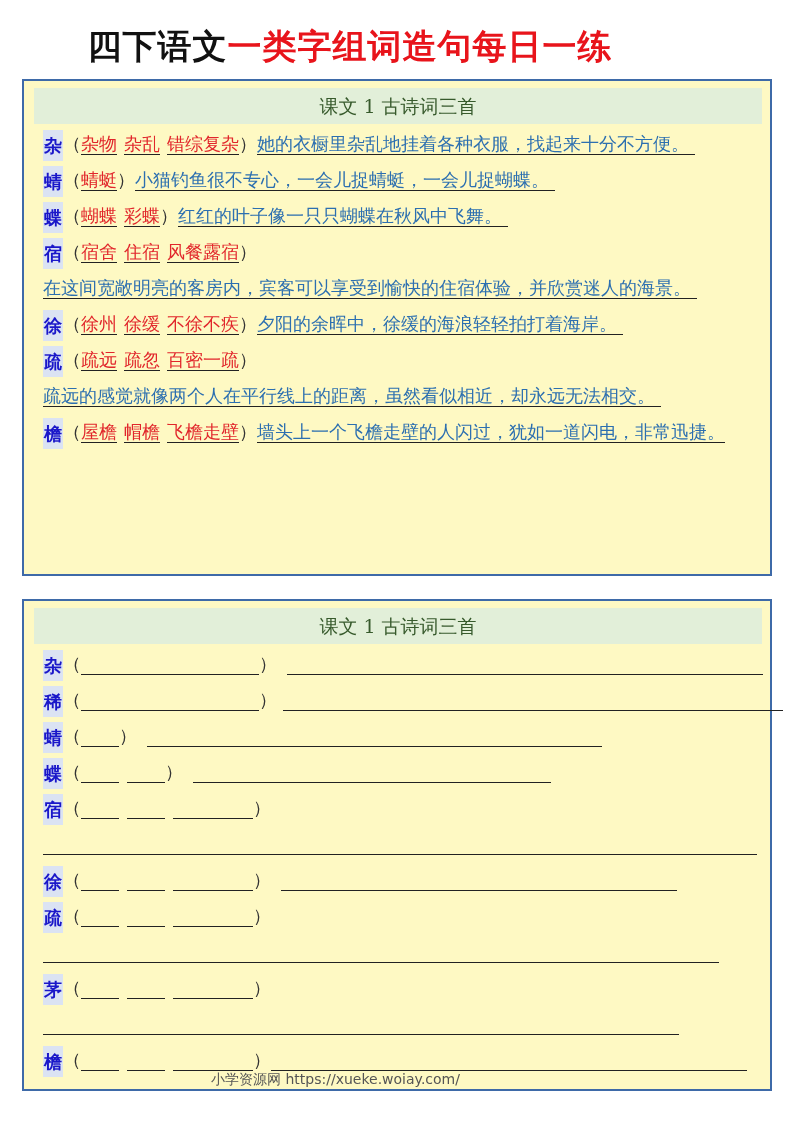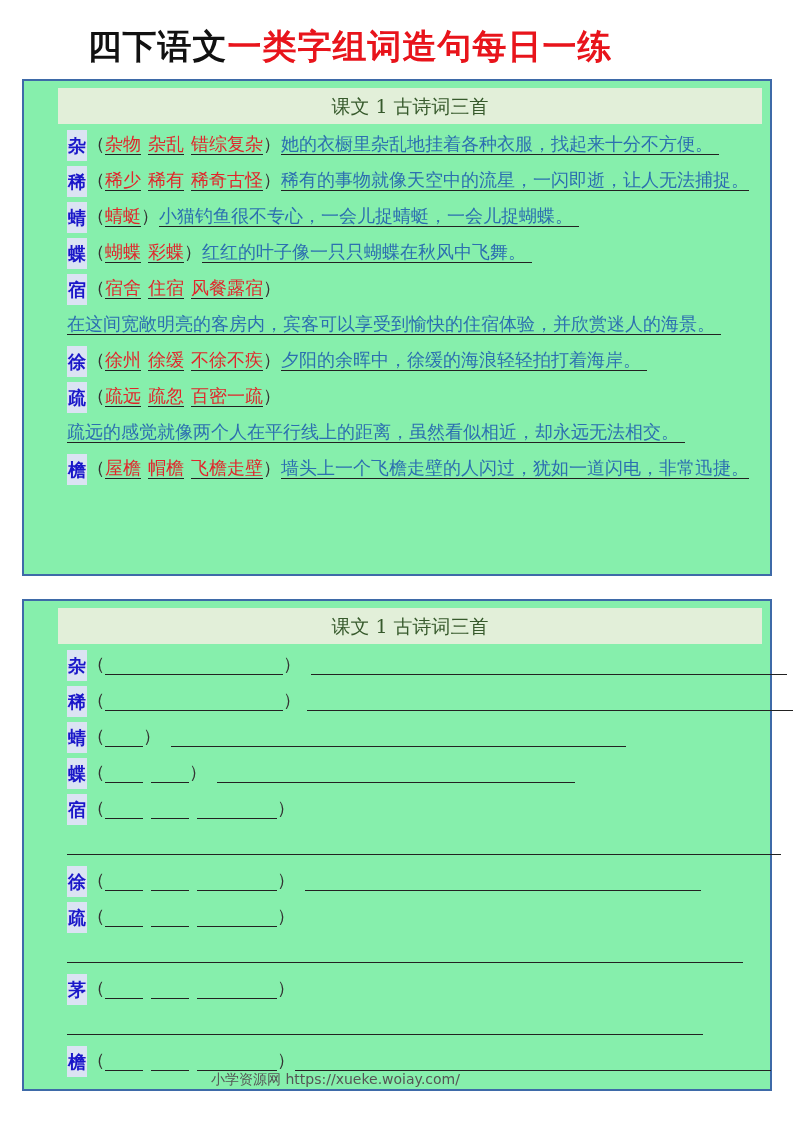--- a/index.html
+++ b/index.html
@@ -3,21 +3,21 @@
 <meta charset="utf-8">
 <style>
   html, body { margin:0; padding:0; background:#ffffff; }
   body { width:793px; height:1122px; position:relative; overflow:hidden;
          font-family:"DejaVu Serif","Liberation Serif",serif; }
   .title { position:absolute; top:24px; left:0; width:700px; text-align:center;
            font-size:34px; font-weight:bold; letter-spacing:1px; line-height:44px;
            font-family:"DejaVu Sans","Liberation Sans",sans-serif; }
   .title .black { color:#111111; }
   .title .red { color:#e8141b; }
-  .box { position:absolute; left:22px; width:750px; border:2px solid #3e6aa8; box-sizing:border-box; background:#86efac;padding-left:24px; }
+  .box { position:absolute; left:22px; width:750px; border:2px solid #3e6aa8; box-sizing:border-box; background:#fef9c3; }
   .box1 { top:79px; height:497px; }
   .box2 { top:599px; height:492px; }
   .box-head { margin:7px 8px 2px 10px; height:36px; background:#e2efd9; color:#375a2c;
               font-size:19px; text-align:center; line-height:36px; }
   .row { position:relative; height:36px; margin-left:19px; font-size:18px; line-height:36px; white-space:nowrap; }
   .char { display:inline-block; background:#dbe3f3; color:#1a17c9; font-weight:bold; padding:0 1px; height:31px; line-height:31px; vertical-align:middle; }
   .paren { color:#333; }
   .word { color:#e1262b; border-bottom:1.5px solid #222; margin-right:7px; }
   .word.last { margin-right:0; }
   .sent { color:#2c6fb0; border-bottom:1.5px solid #222; padding-right:6px; }
@@ -29,23 +29,20 @@
 </head>
 <body>
 
 <div class="title"><span class="black">四下语文</span><span class="red">一类字组词造句每日一练</span></div>
 
 <div class="box box1">
   <div class="box-head">课文 1 古诗词三首</div>
 
   <div class="row">
     <span class="char">杂</span><span class="paren">（</span><span class="word">杂物</span><span class="word">杂乱</span><span class="word last">错综复杂</span><span class="paren">）</span><span class="sent">她的衣橱里杂乱地挂着各种衣服，找起来十分不方便。</span>
-  </div>
-  <div class="row">
-    <span class="char">稀</span><span class="paren">（</span><span class="word">稀少</span><span class="word">稀有</span><span class="word last">稀奇古怪</span><span class="paren">）</span><span class="sent" style="padding-right:0">稀有的事物就像天空中的流星，一闪即逝，让人无法捕捉。</span>
   </div>
   <div class="row">
     <span class="char">蜻</span><span class="paren">（</span><span class="word last">蜻蜓</span><span class="paren">）</span><span class="sent">小猫钓鱼很不专心，一会儿捉蜻蜓，一会儿捉蝴蝶。</span>
   </div>
   <div class="row">
     <span class="char">蝶</span><span class="paren">（</span><span class="word">蝴蝶</span><span class="word last">彩蝶</span><span class="paren">）</span><span class="sent">红红的叶子像一只只蝴蝶在秋风中飞舞。</span>
   </div>
   <div class="row">
     <span class="char">宿</span><span class="paren">（</span><span class="word">宿舍</span><span class="word">住宿</span><span class="word last">风餐露宿</span><span class="paren">）</span>
   </div>

